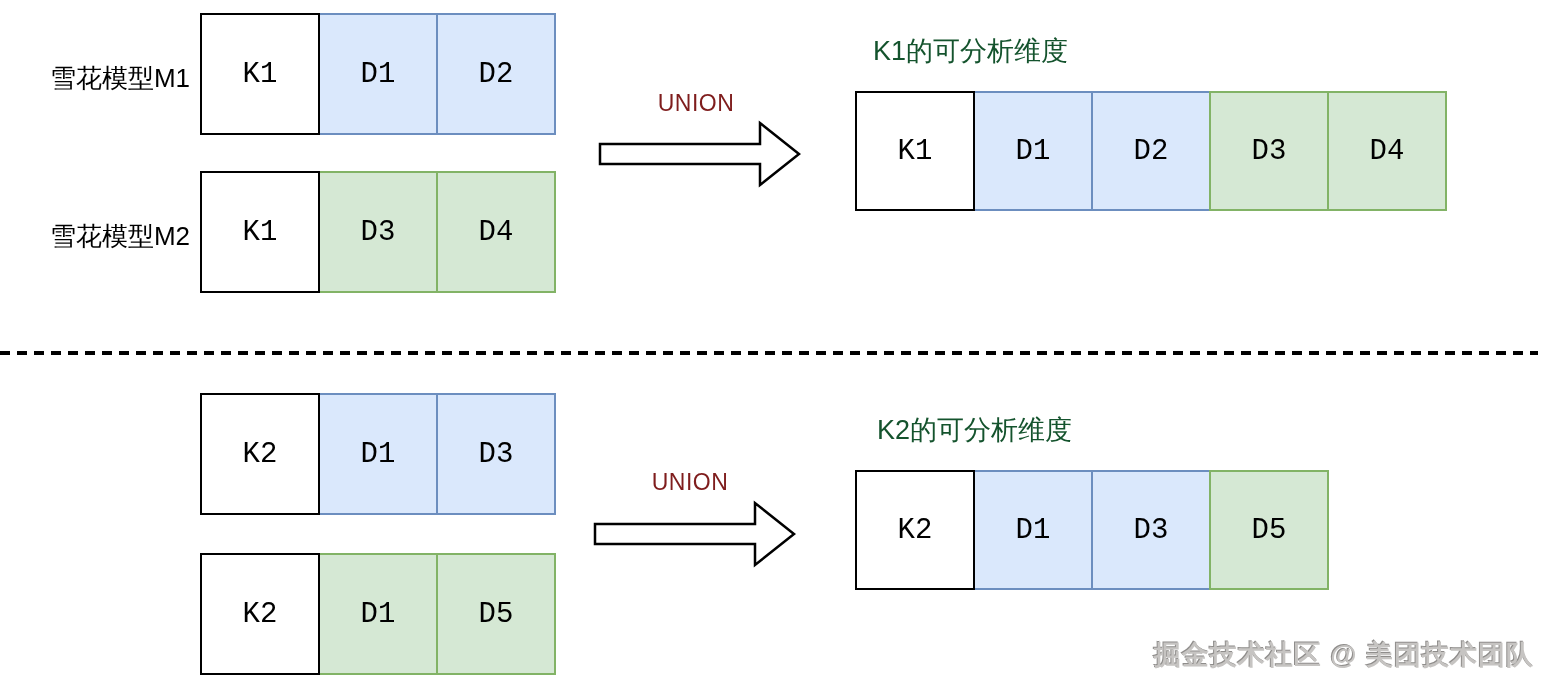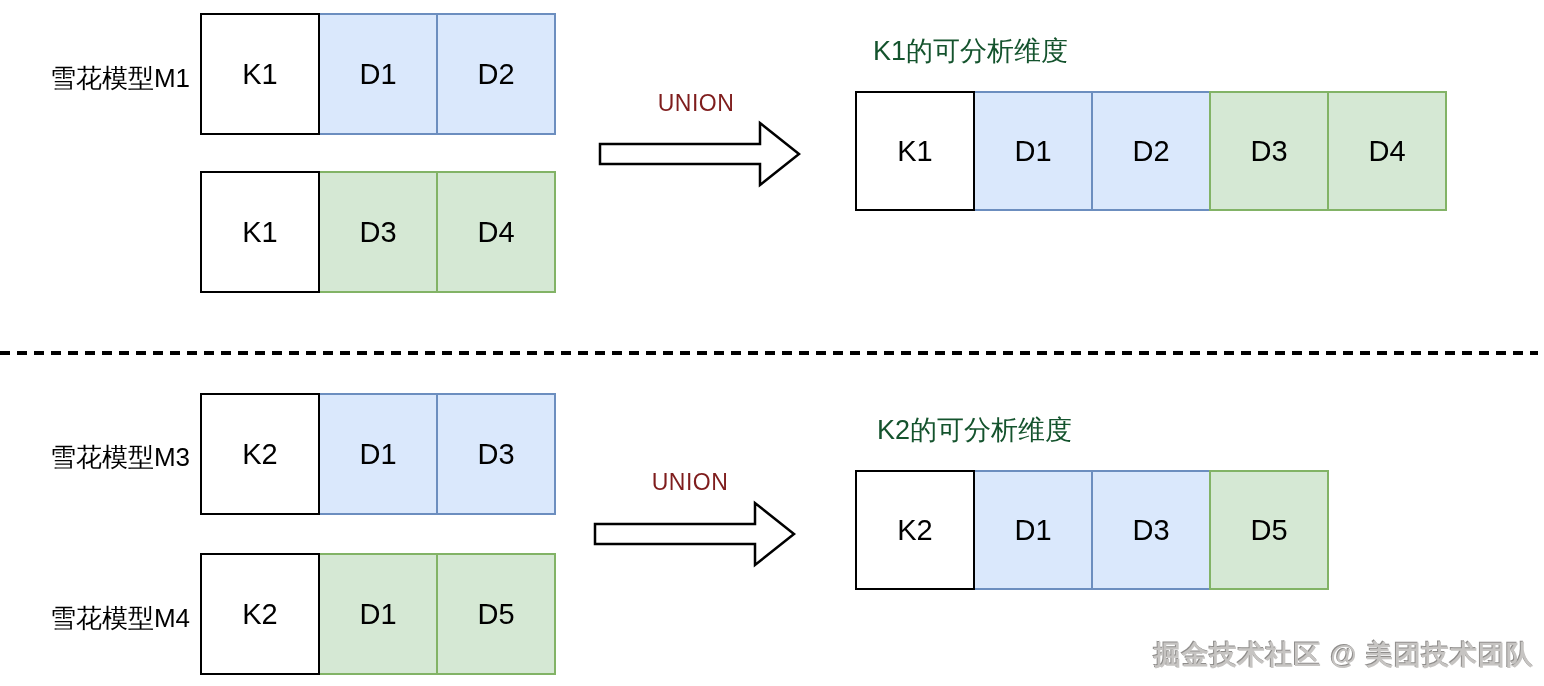--- a/index.html
+++ b/index.html
@@ -22,20 +22,21 @@
     text-align: right;
     font-size: 26px;
     color: #000;
     white-space: nowrap;
   }
 
   
   .cells {
     position: absolute;
     display: flex;
+    font-family: Liberation Mono, monospace;
   }
   .cell {
     width: 120px;
     display: flex;
     align-items: center;
     justify-content: center;
     font-size: 29px;
     color: #000;
     margin-left: -2px;
   }
@@ -113,20 +114,21 @@
 
 <div class="canvas">
 
   <div class="model-label" style="top: 61px;">雪花模型M1</div>
   <div id="row-m1" class="cells h122" style="left: 200px;">
     <div class="cell" data-type="key">K1</div>
     <div class="cell" data-type="blue">D1</div>
     <div class="cell" data-type="blue">D2</div>
   </div>
 
+  <div class="model-label" style="top: 219px;">雪花模型M2</div>
   <div id="row-m2" class="cells h122" style="left: 200px;">
     <div class="cell" data-type="key">K1</div>
     <div class="cell" data-type="green">D3</div>
     <div class="cell" data-type="green">D4</div>
   </div>
 
   <div class="union-label" style="left: 616px; top: 90px;">UNION</div>
   <svg class="union-arrow" style="left: 598px; top: 119px;" width="204" height="70" viewBox="0 0 204 70">
     <polygon points="2,25 162,25 162,4 201,35 162,66 162,45 2,45" fill="#ffffff" stroke="#000000" stroke-width="2.5" stroke-linejoin="miter"></polygon>
   </svg>
@@ -135,28 +137,26 @@
   <div id="row-r1" class="cells h120" style="left: 855px;">
     <div class="cell" data-type="key">K1</div>
     <div class="cell" data-type="blue">D1</div>
     <div class="cell" data-type="blue">D2</div>
     <div class="cell" data-type="green">D3</div>
     <div class="cell" data-type="green">D4</div>
   </div>
 
   <div class="divider"></div>
 
-  <div class="model-label" style="top: 440px;">雪花模型M3</div>
   <div id="row-m3" class="cells h122" style="left: 200px;">
     <div class="cell" data-type="key">K2</div>
     <div class="cell" data-type="blue">D1</div>
     <div class="cell" data-type="blue">D3</div>
   </div>
 
-  <div class="model-label" style="top: 601px;">雪花模型M4</div>
   <div id="row-m4" class="cells h122" style="left: 200px;">
     <div class="cell" data-type="key">K2</div>
     <div class="cell" data-type="green">D1</div>
     <div class="cell" data-type="green">D5</div>
   </div>
 
   <div class="union-label" style="left: 610px; top: 469px;">UNION</div>
   <svg class="union-arrow" style="left: 593px; top: 499px;" width="204" height="70" viewBox="0 0 204 70">
     <polygon points="2,25 162,25 162,4 201,35 162,66 162,45 2,45" fill="#ffffff" stroke="#000000" stroke-width="2.5" stroke-linejoin="miter"></polygon>
   </svg>

